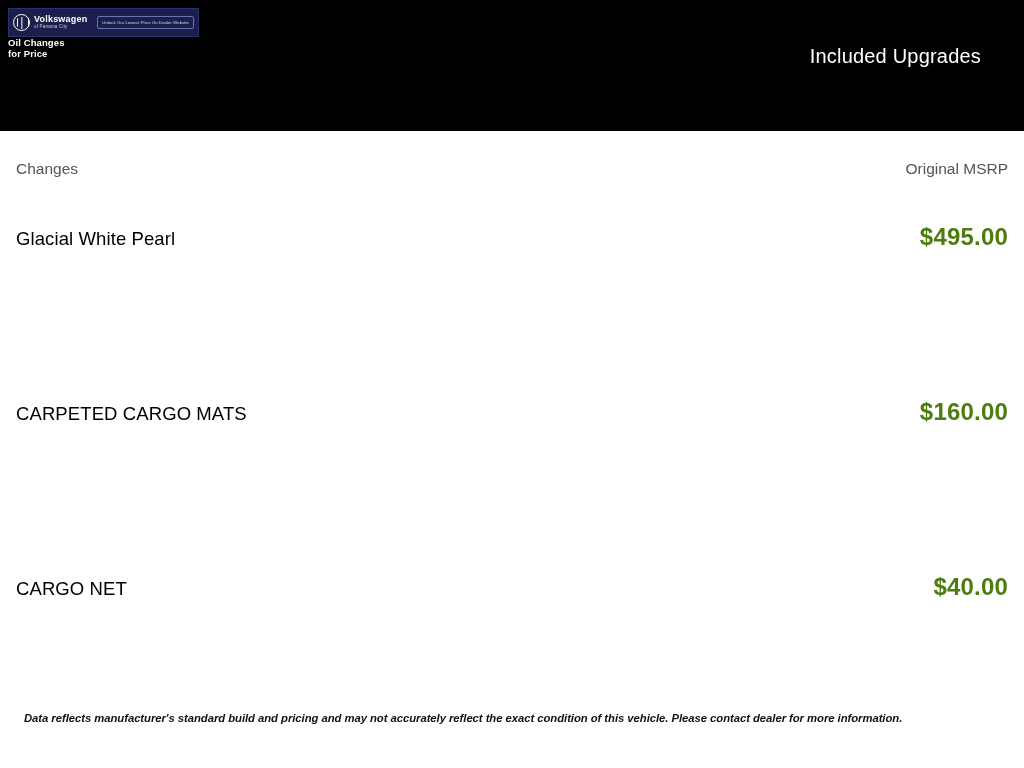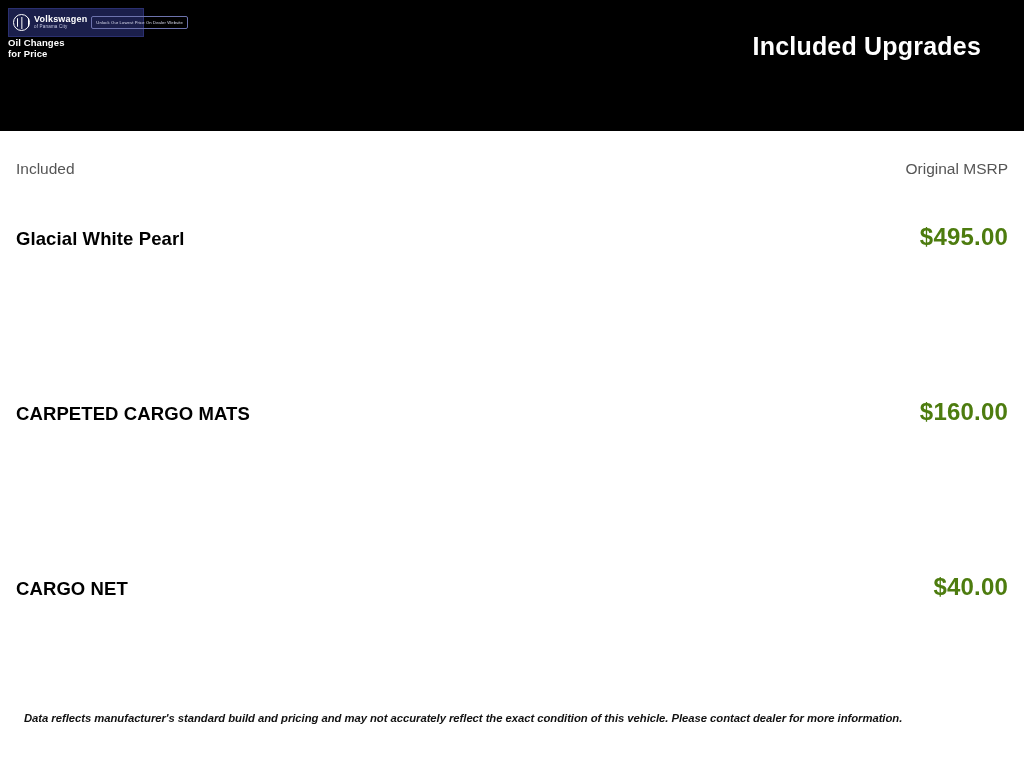--- a/index.html
+++ b/index.html
@@ -21,21 +21,21 @@
   .header {
     position: relative;
     width: 100%;
     height: 131px;
     background: #000000;
   }
   .brand-badge {
     position: absolute;
     left: 8px;
     top: 8px;
-    width: 136px;
+    width: 191px;
     height: 29px;
     background: #1b1f4b;
     border: 1px solid #2b3070;
     display: flex;
     align-items: center;
     padding: 0 4px;
     gap: 4px;
   }
   .vw-logo {
     width: 17px;
@@ -102,24 +102,24 @@
     text-align: left;
     color: #ffffff;
     font-size: 9.5px;
     font-weight: bold;
     line-height: 11px;
     letter-spacing: .1px;
   }
   .header-title {
     position: absolute;
     right: 43px;
-    top: 32px;
+    top: 45px;
     color: #ffffff;
-    font-size: 25px;
-    font-weight: bold;
+    font-size: 20px;
+    font-weight: normal;
     letter-spacing: .2px;
   }
 
   
   .table {
     width: 100%;
     padding: 0 16px;
   }
   .col-head {
     display: flex;
@@ -136,21 +136,21 @@
   .row {
     display: flex;
     align-items: baseline;
     justify-content: space-between;
     height: 175px;
     padding-top: 14px;
   }
   .row .r-name {
     color: #000000;
     font-size: 18.5px;
-    font-weight: bold;
+    font-weight: normal;
     letter-spacing: .1px;
   }
   .row .r-price {
     color: #4d7c0f;
     font-size: 24px;
     font-weight: bold;
     letter-spacing: .2px;
   }
   .disclaimer {
     position: absolute;
@@ -184,21 +184,21 @@
       <div>Oil Changes</div>
       <div>for Price</div>
     </div>
 
     <div class="header-title">Included Upgrades</div>
   </div>
 
   <div class="table">
 
     <div class="col-head">
-      <span class="ch-left">Included</span>
+      <span class="ch-left">Changes</span>
       <span class="ch-right">Original MSRP</span>
     </div>
 
     <div class="row">
       <span class="r-name">Glacial White Pearl</span>
       <span class="r-price">$495.00</span>
     </div>
 
     <div class="row">
       <span class="r-name">CARPETED CARGO MATS</span>

